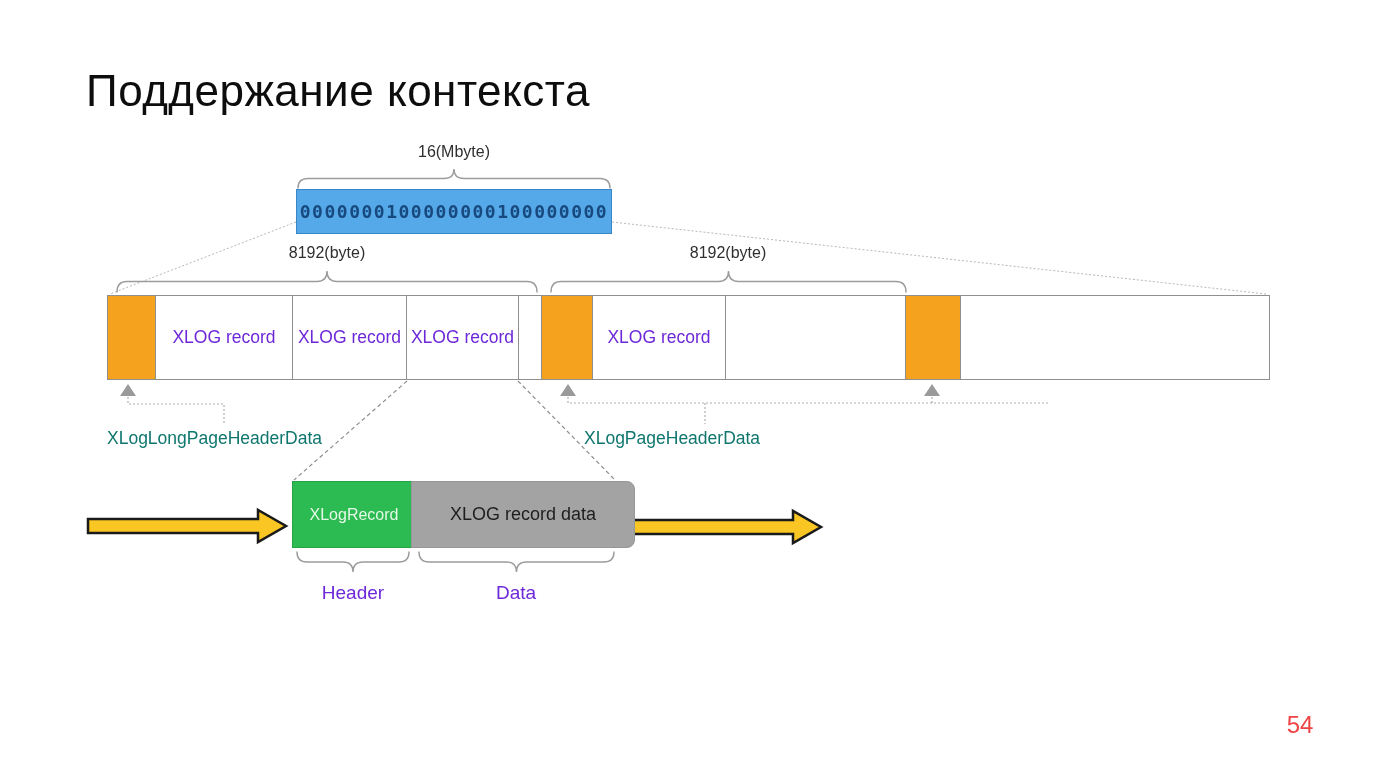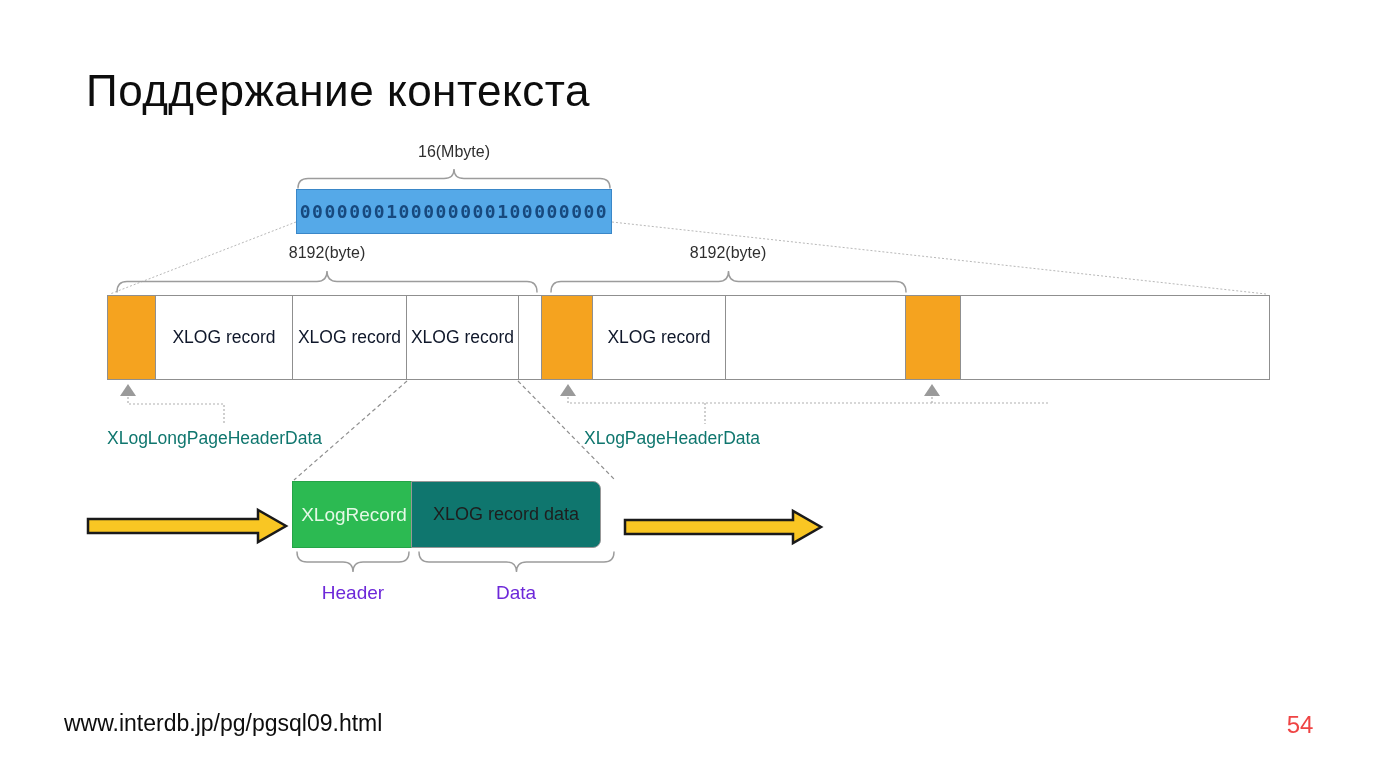--- a/index.html
+++ b/index.html
@@ -13,31 +13,31 @@
   .seg-size{left:454px;top:143px;}
   .p1-size{left:327px;top:244px;}
   .p2-size{left:728px;top:244px;}
   .bluebar{position:absolute;left:296px;top:189px;width:316px;height:45px;box-sizing:border-box;
            background:#55a9e8;border:1px solid #3a87c8;display:flex;align-items:center;justify-content:center;}
   .bluebar span{font-family:"DejaVu Sans Mono", monospace;font-size:18px;font-weight:bold;
                 color:#17497e;letter-spacing:1.5px;}
   .mainbar{position:absolute;left:107px;top:295px;width:1163px;height:85px;box-sizing:border-box;
            background:#fff;border:1px solid #8f8f8f;display:flex;}
   .cell{box-sizing:border-box;border-right:1px solid #8f8f8f;display:flex;align-items:center;
-        justify-content:center;font-size:17.5px;color:#0f172a;white-space:nowrap;}
+        justify-content:center;font-size:17.5px;color:#6d28d9;white-space:nowrap;}
   .cell.last{border-right:none;flex:1;}
   .cell.orange{background:#f5a31f;}
   .hdr-label{font-size:17.5px;color:#0f766e;}
   .llph{left:107px;top:428px;}
   .lph{left:584px;top:428px;}
   .greenbox{position:absolute;left:292px;top:481px;width:124px;height:67px;box-sizing:border-box;
             background:#2cba52;border:1px solid #25a447;display:flex;align-items:center;
-            justify-content:center;font-size:19px;color:#e4f9e6;}
-  .databox{position:absolute;left:411px;top:481px;width:190px;height:67px;box-sizing:border-box;
-           background:#0f766e;border:1px solid #979797;border-radius:0 8px 8px 0;display:flex;
+            justify-content:center;font-size:16px;color:#e4f9e6;}
+  .databox{position:absolute;left:411px;top:481px;width:224px;height:67px;box-sizing:border-box;
+           background:#a3a3a3;border:1px solid #979797;border-radius:0 8px 8px 0;display:flex;
            align-items:center;justify-content:center;font-size:18px;color:#1e1e1e;text-align:center;}
   .brace-label{font-size:19px;color:#6d28d9;transform:translateX(-50%);}
   .lheader{left:353px;top:582px;}
   .ldata{left:516px;top:582px;}
   .footer-url{position:absolute;left:64px;top:710px;font-size:23px;color:#0d0d0d;}
   .page-num{position:absolute;left:1280px;top:711px;width:40px;text-align:center;
             font-size:24px;color:#ef4444;}
 </style>
 </head>
 <body>
@@ -98,16 +98,15 @@
   </div>
 
   <div class="label hdr-label llph">XLogLongPageHeaderData</div>
   <div class="label hdr-label lph">XLogPageHeaderData</div>
 
   <div class="greenbox">XLogRecord</div>
   <div class="databox">XLOG record data</div>
   <div class="label brace-label lheader">Header</div>
   <div class="label brace-label ldata">Data</div>
 
-  <div class="footer-url">www.interdb.jp/pg/pgsql09.html</div>
   <div class="page-num">54</div>
 
 </div>
 
 </body></html>

